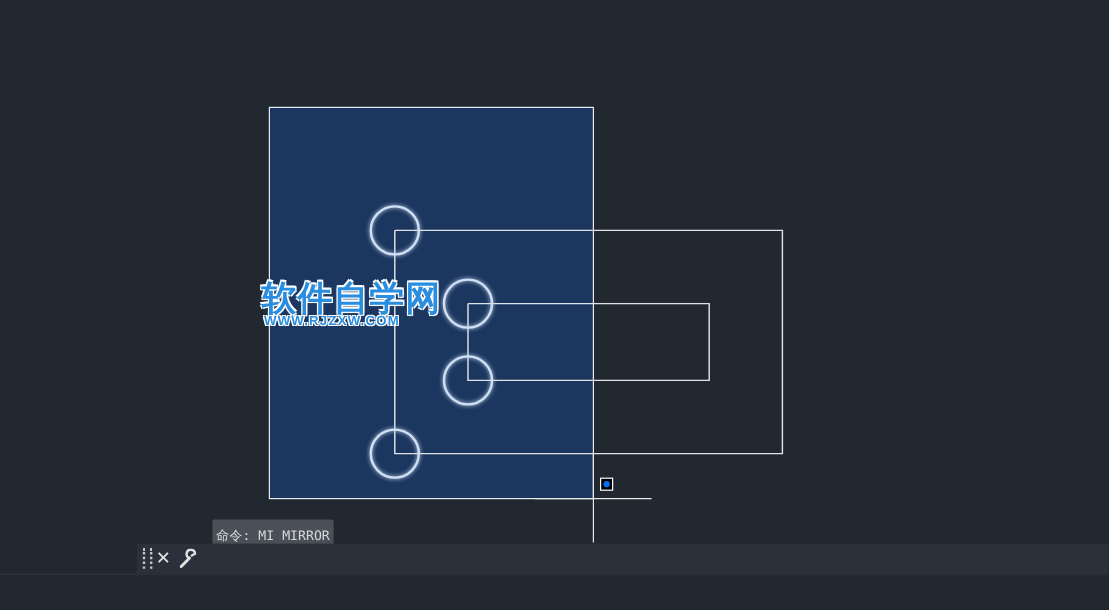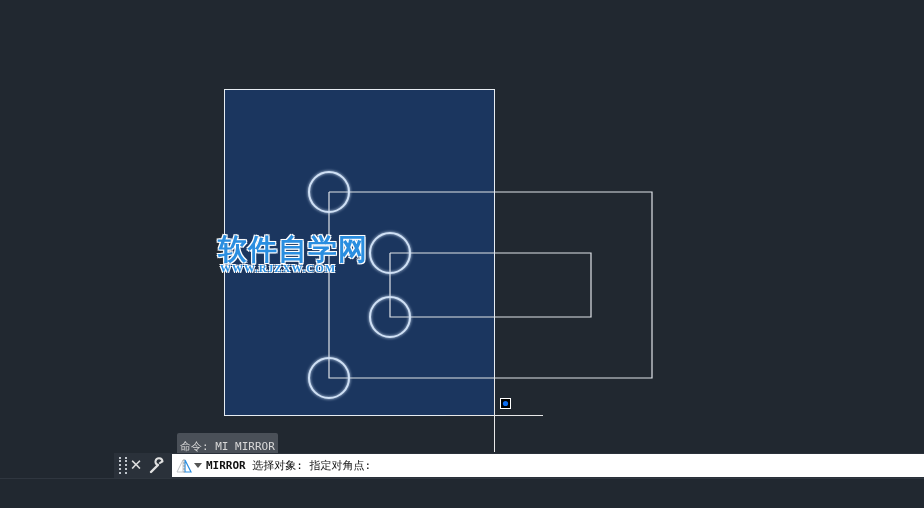--- a/index.html
+++ b/index.html
@@ -11,21 +11,21 @@
   .closebtn{position:absolute;left:14px;top:2px;width:16px;height:20px;color:#e0e0e0;font-size:15px;line-height:20px;text-align:center;cursor:pointer;}
   .wrench{position:absolute;left:34px;top:4px;width:18px;height:18px;cursor:pointer;}
   .input{position:absolute;left:58px;top:1px;width:752px;height:23px;background:#ffffff;}
   .mirror-icon{position:absolute;left:4px;top:4px;width:16px;height:16px;}
   .drop{position:absolute;left:22px;top:9px;width:0;height:0;border-left:4px solid transparent;border-right:4px solid transparent;border-top:5px solid #555;}
   .cmdtext{position:absolute;left:34px;top:3px;font-family:"DejaVu Sans Mono",monospace;font-size:11px;line-height:17px;color:#111;white-space:pre;}
   .cmdtext b{font-weight:bold;}
   .bottom{position:absolute;left:0;top:478px;width:924px;height:30px;background:#212830;border-top:1px solid #2f363f;}
   .wm{position:absolute;left:218px;top:236px;}
   .wm1{font-family:Liberation Sans, sans-serif;font-weight:bold;font-size:29px;color:#2a8ee0;letter-spacing:1px;text-shadow:-1px -1px 0 #fff,1px -1px 0 #fff,-1px 1px 0 #fff,1px 1px 0 #fff,0 0 2px #fff;line-height:26px;}
-  .wm2{font-family:Liberation Serif, serif;font-weight:bold;font-size:11px;color:#2a8ee0;letter-spacing:1px;text-shadow:-1px -1px 0 #fff,1px -1px 0 #fff,-1px 1px 0 #fff,1px 1px 0 #fff;line-height:13px;margin-left:2px;}
+  .wm2{font-family:Liberation Sans, sans-serif;font-weight:bold;font-size:11px;color:#2a8ee0;letter-spacing:1px;text-shadow:-1px -1px 0 #fff,1px -1px 0 #fff,-1px 1px 0 #fff,1px 1px 0 #fff;line-height:13px;margin-left:2px;}
 </style>
 </head>
 <body>
 
 <svg id="canvas" viewBox="0 0 924 478" width="924" height="478">
   <defs>
     <filter id="glow" x="-50%" y="-50%" width="200%" height="200%">
       <feGaussianBlur stdDeviation="1.6" result="b"></feGaussianBlur>
       <feMerge>
           <feMergeNode in="b"></feMergeNode>
@@ -60,24 +60,15 @@
 
 <div class="prev">命令: MI MIRROR</div>
 
 <div class="cmdbar">
   <div class="grip"></div>
   <div class="closebtn">✕</div>
   <svg class="wrench" viewBox="0 0 18 18">
     <path d="M3 15 L10 8" stroke="#e0e0e0" stroke-width="2.4" stroke-linecap="round"></path>
     <path d="M10 8 A3.5 3.5 0 1 1 14.5 4.5 L12.5 5.5 L12 6 L12.5 6.5" fill="none" stroke="#e0e0e0" stroke-width="2"></path>
   </svg>
-  <div class="input">
-    <svg class="mirror-icon" viewBox="0 0 16 16">
-      <path d="M7 2 L1 14 L7 14 Z" fill="none" stroke="#bfc4c9" stroke-width="1"></path>
-      <path d="M9 2 L15 14 L9 14 Z" fill="none" stroke="#2a8ee0" stroke-width="1.2"></path>
-      <line x1="8" y1="1" x2="8" y2="15" stroke="#888" stroke-width="0.8" stroke-dasharray="2,1"></line>
-    </svg>
-    <div class="drop"></div>
-    <div class="cmdtext"><b>MIRROR</b><span> 选择对象: 指定对角点:</span></div>
-  </div>
 </div>
 
 <div class="bottom"></div>
 
 </body></html>

